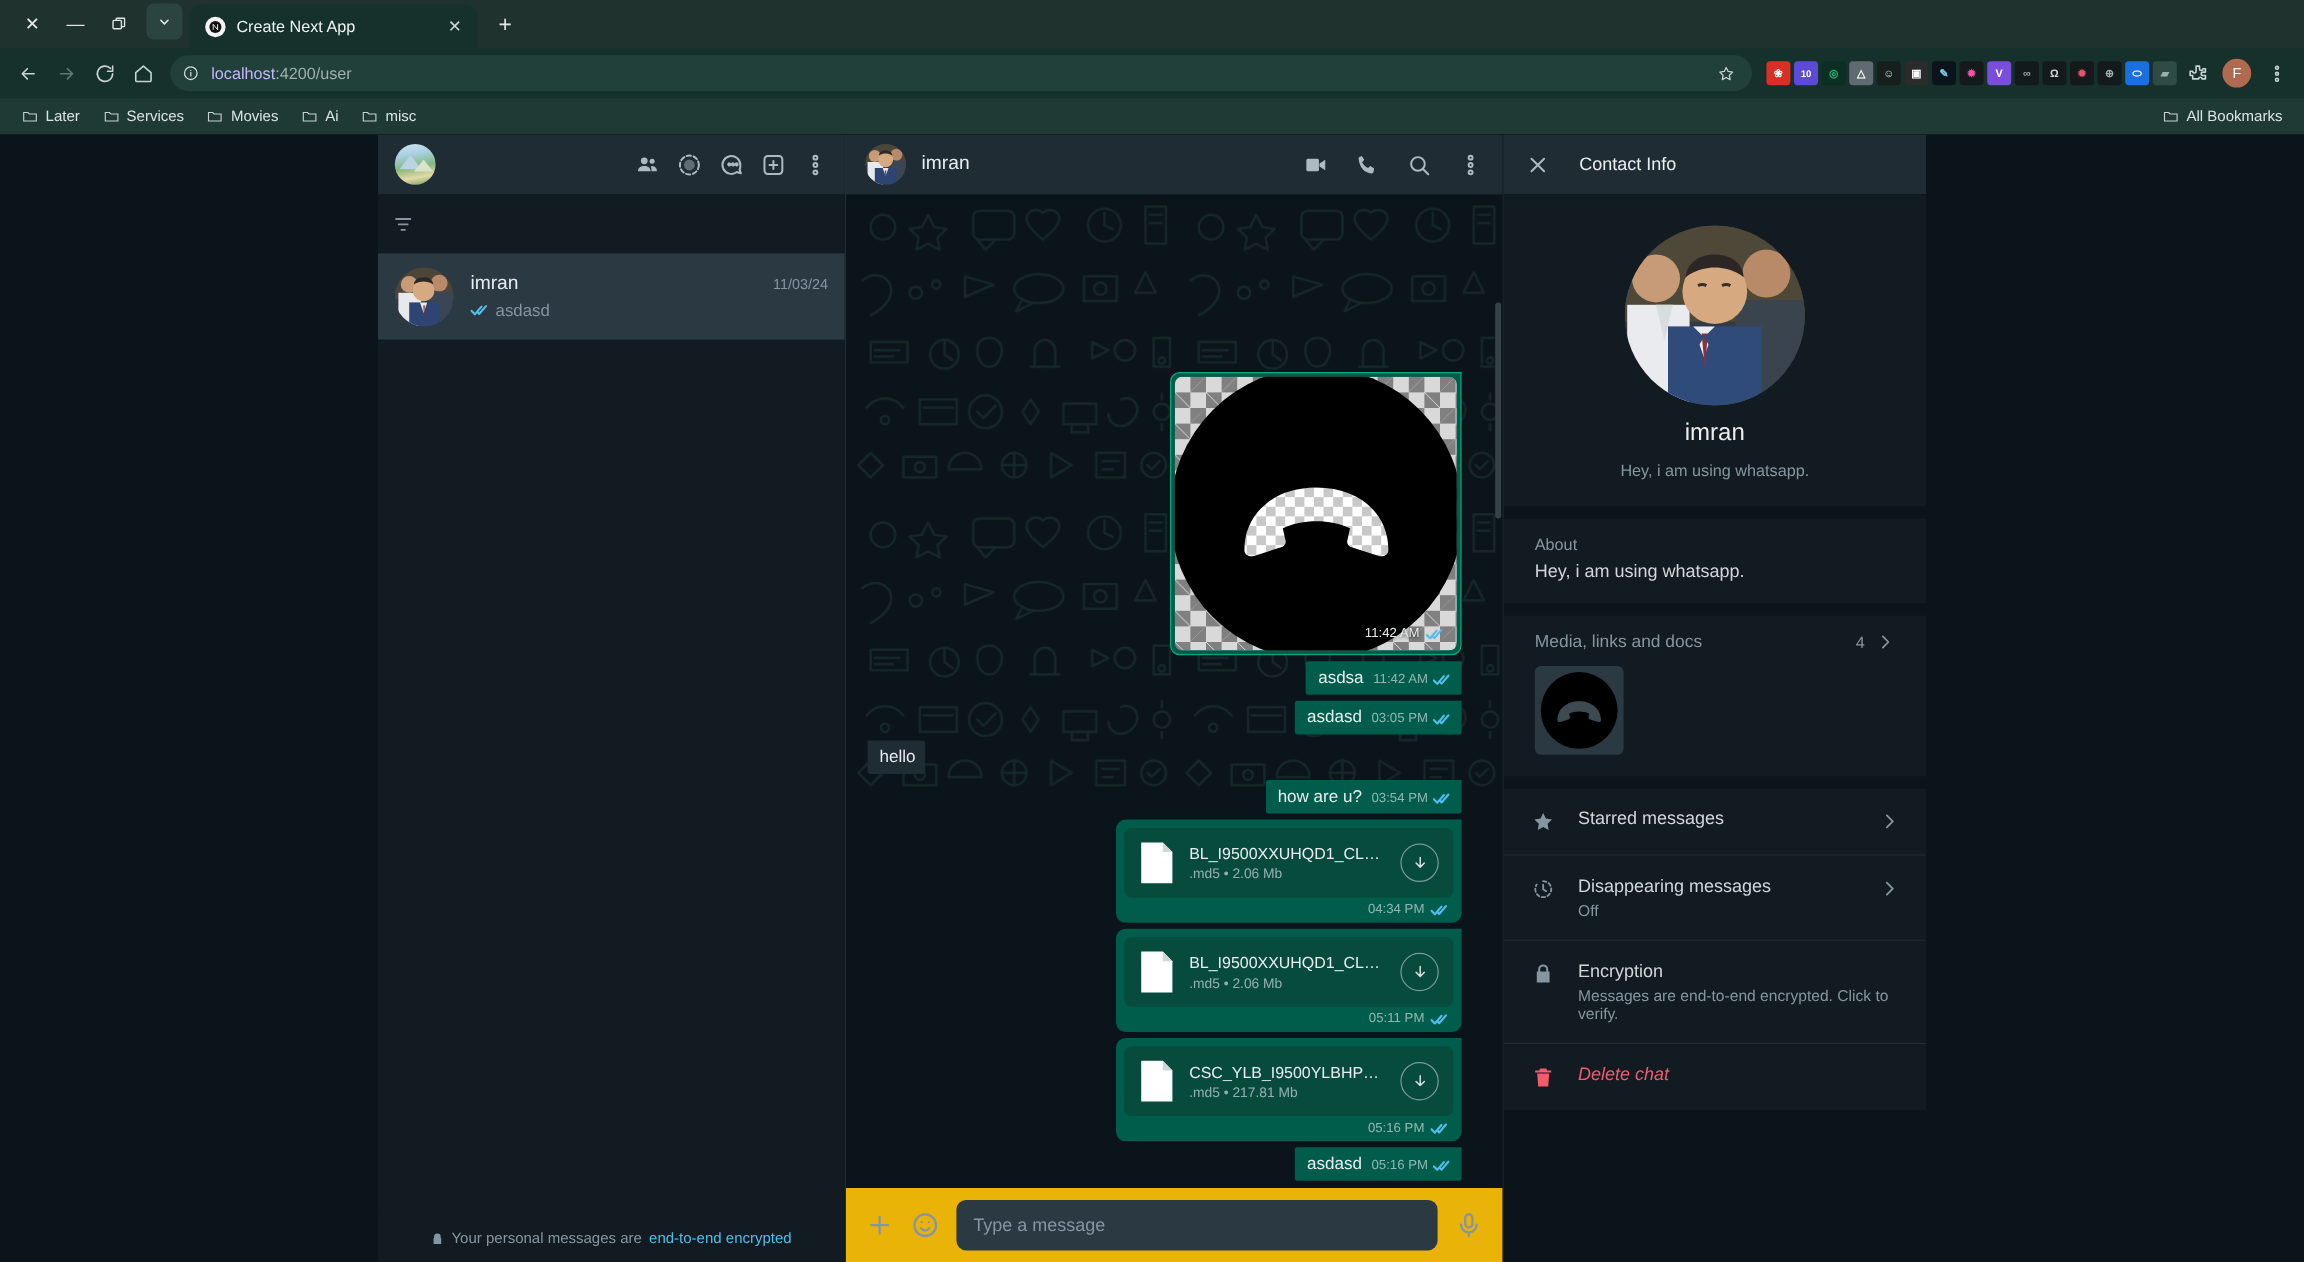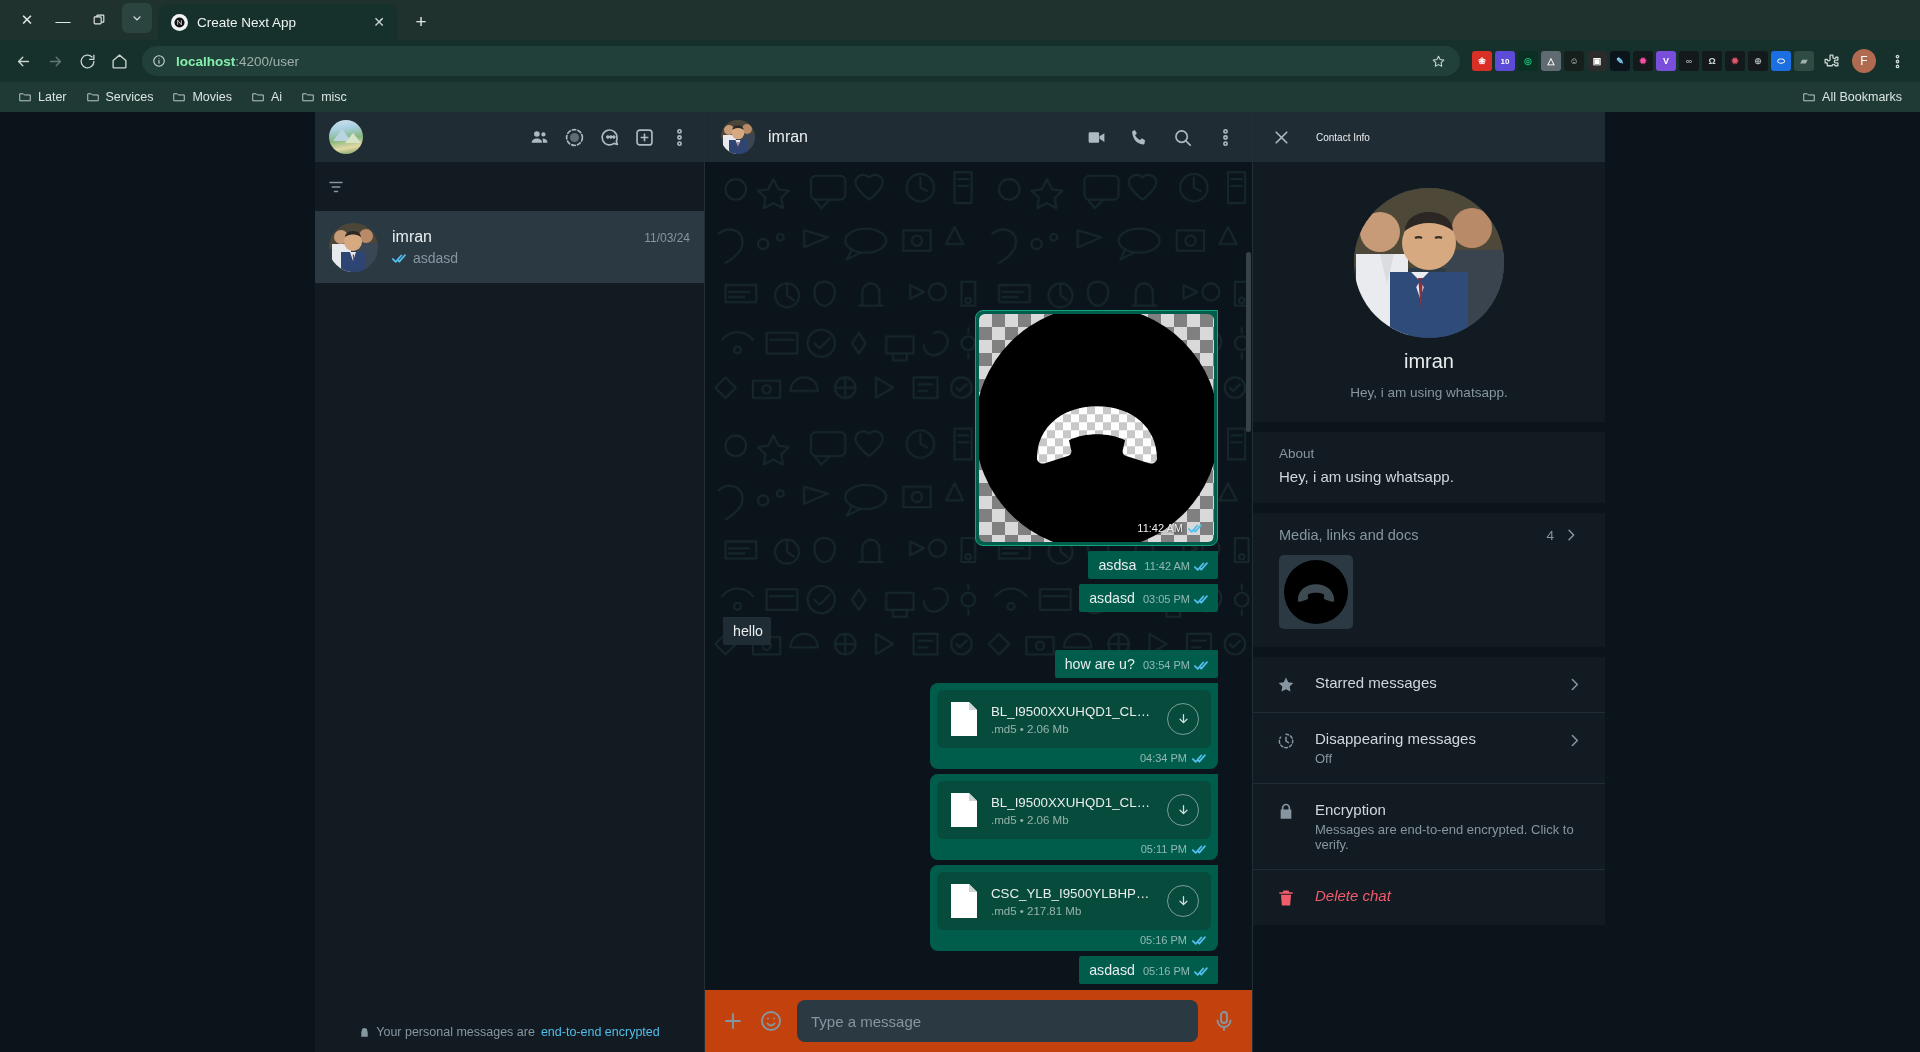--- a/index.html
+++ b/index.html
@@ -64,21 +64,21 @@
     flex: 1; height: 30px; background: #22403a; border-radius: 16px;
     display: flex; align-items: center; padding: 0 10px 0 6px; margin: 0 6px;
     min-width: 0;
   }
   .omni-site {
     width: 22px; height: 22px; border-radius: 50%;
     display: flex; align-items: center; justify-content: center; color: #d2dbd9; flex: none;
   }
   .omni-site svg { width: 14px; height: 14px; }
   .omni-url { flex: 1; font-size: 13.5px; color: #9fb0ac; padding-left: 6px; white-space: nowrap; overflow: hidden; }
-  .omni-url b { color: #86efac; font-weight: 700; }
+  .omni-url b { color: #c4b5fd; font-weight: 400; }
   .omni-star { width: 24px; color: #c9d4d1; display: flex; align-items: center; justify-content: center; }
   .omni-star svg { width: 15px; height: 15px; }
 
   .ext-tray { display: flex; align-items: center; gap: 3px; padding-left: 4px; }
   .ext {
     width: 20px; height: 20px; border-radius: 3px; flex: none;
     display: flex; align-items: center; justify-content: center;
     font-size: 9px; color: #fff; font-weight: bold; overflow: hidden;
   }
   .avatar-btn {
@@ -250,21 +250,21 @@
   .dl-btn {
     width: 32px; height: 32px; border-radius: 50%; border: 1.3px solid rgba(233,237,239,.5);
     display: flex; align-items: center; justify-content: center; flex: none; color: #d8dfe1;
   }
   .dl-btn svg { width: 15px; height: 15px; fill: none; stroke: currentColor; stroke-width: 2;
     stroke-linecap: round; stroke-linejoin: round; }
   .file-meta { display: flex; justify-content: flex-end; align-items: center; gap: 5px; padding: 4px 3px 2px 0; }
   .file-meta .t { font-size: 11px; color: rgba(233,237,239,.62); }
 
   .composer {
-    min-height: 62px; background: #c2410c; display: flex; align-items: center;
+    min-height: 62px; background: #eab308; display: flex; align-items: center;
     gap: 14px; padding: 8px 16px; flex: none; z-index: 3;
   }
   .comp-ico { color: #8696a0; display: flex; align-items: center; justify-content: center; flex: none; }
   .comp-ico svg { width: 24px; height: 24px; fill: none; stroke: currentColor; stroke-width: 1.9;
     stroke-linecap: round; stroke-linejoin: round; }
   .comp-input {
     flex: 1; height: 42px; background: #2a3942; border-radius: 8px;
     display: flex; align-items: center; padding: 0 14px;
   }
   .comp-input input {
@@ -273,21 +273,21 @@
   }
   .comp-input input::placeholder { color: #8696a0; }
 
   
   .pane-info { width: 353px; background: #111b21; display: flex; flex-direction: column;
     border-left: 1px solid #222d34; flex: none; overflow: hidden; }
   .info-head {
     height: 50px; background: #202c33; display: flex; align-items: center;
     gap: 24px; padding: 0 18px; flex: none;
   }
-  .info-head .ttl { font-size: 10px; color: #e9edef; }
+  .info-head .ttl { font-size: 15px; color: #e9edef; }
   .info-scroll { flex: 1; overflow-y: auto; background: #0b141a; }
   .info-card { background: #111b21; padding: 26px 0 22px; display: flex; flex-direction: column;
     align-items: center; gap: 12px; }
   .big-av { width: 150px; height: 150px; border-radius: 50%; overflow: hidden; background: #3b4a54; }
   .info-name { font-size: 20px; color: #e9edef; }
   .info-sub { font-size: 13.5px; color: #8696a0; }
 
   .info-block { background: #111b21; padding: 14px 26px 18px; margin-top: 10px; }
   .blk-label { font-size: 13.5px; color: #8696a0; margin-bottom: 7px; }
   .blk-val { font-size: 15px; color: #d1d7db; }

